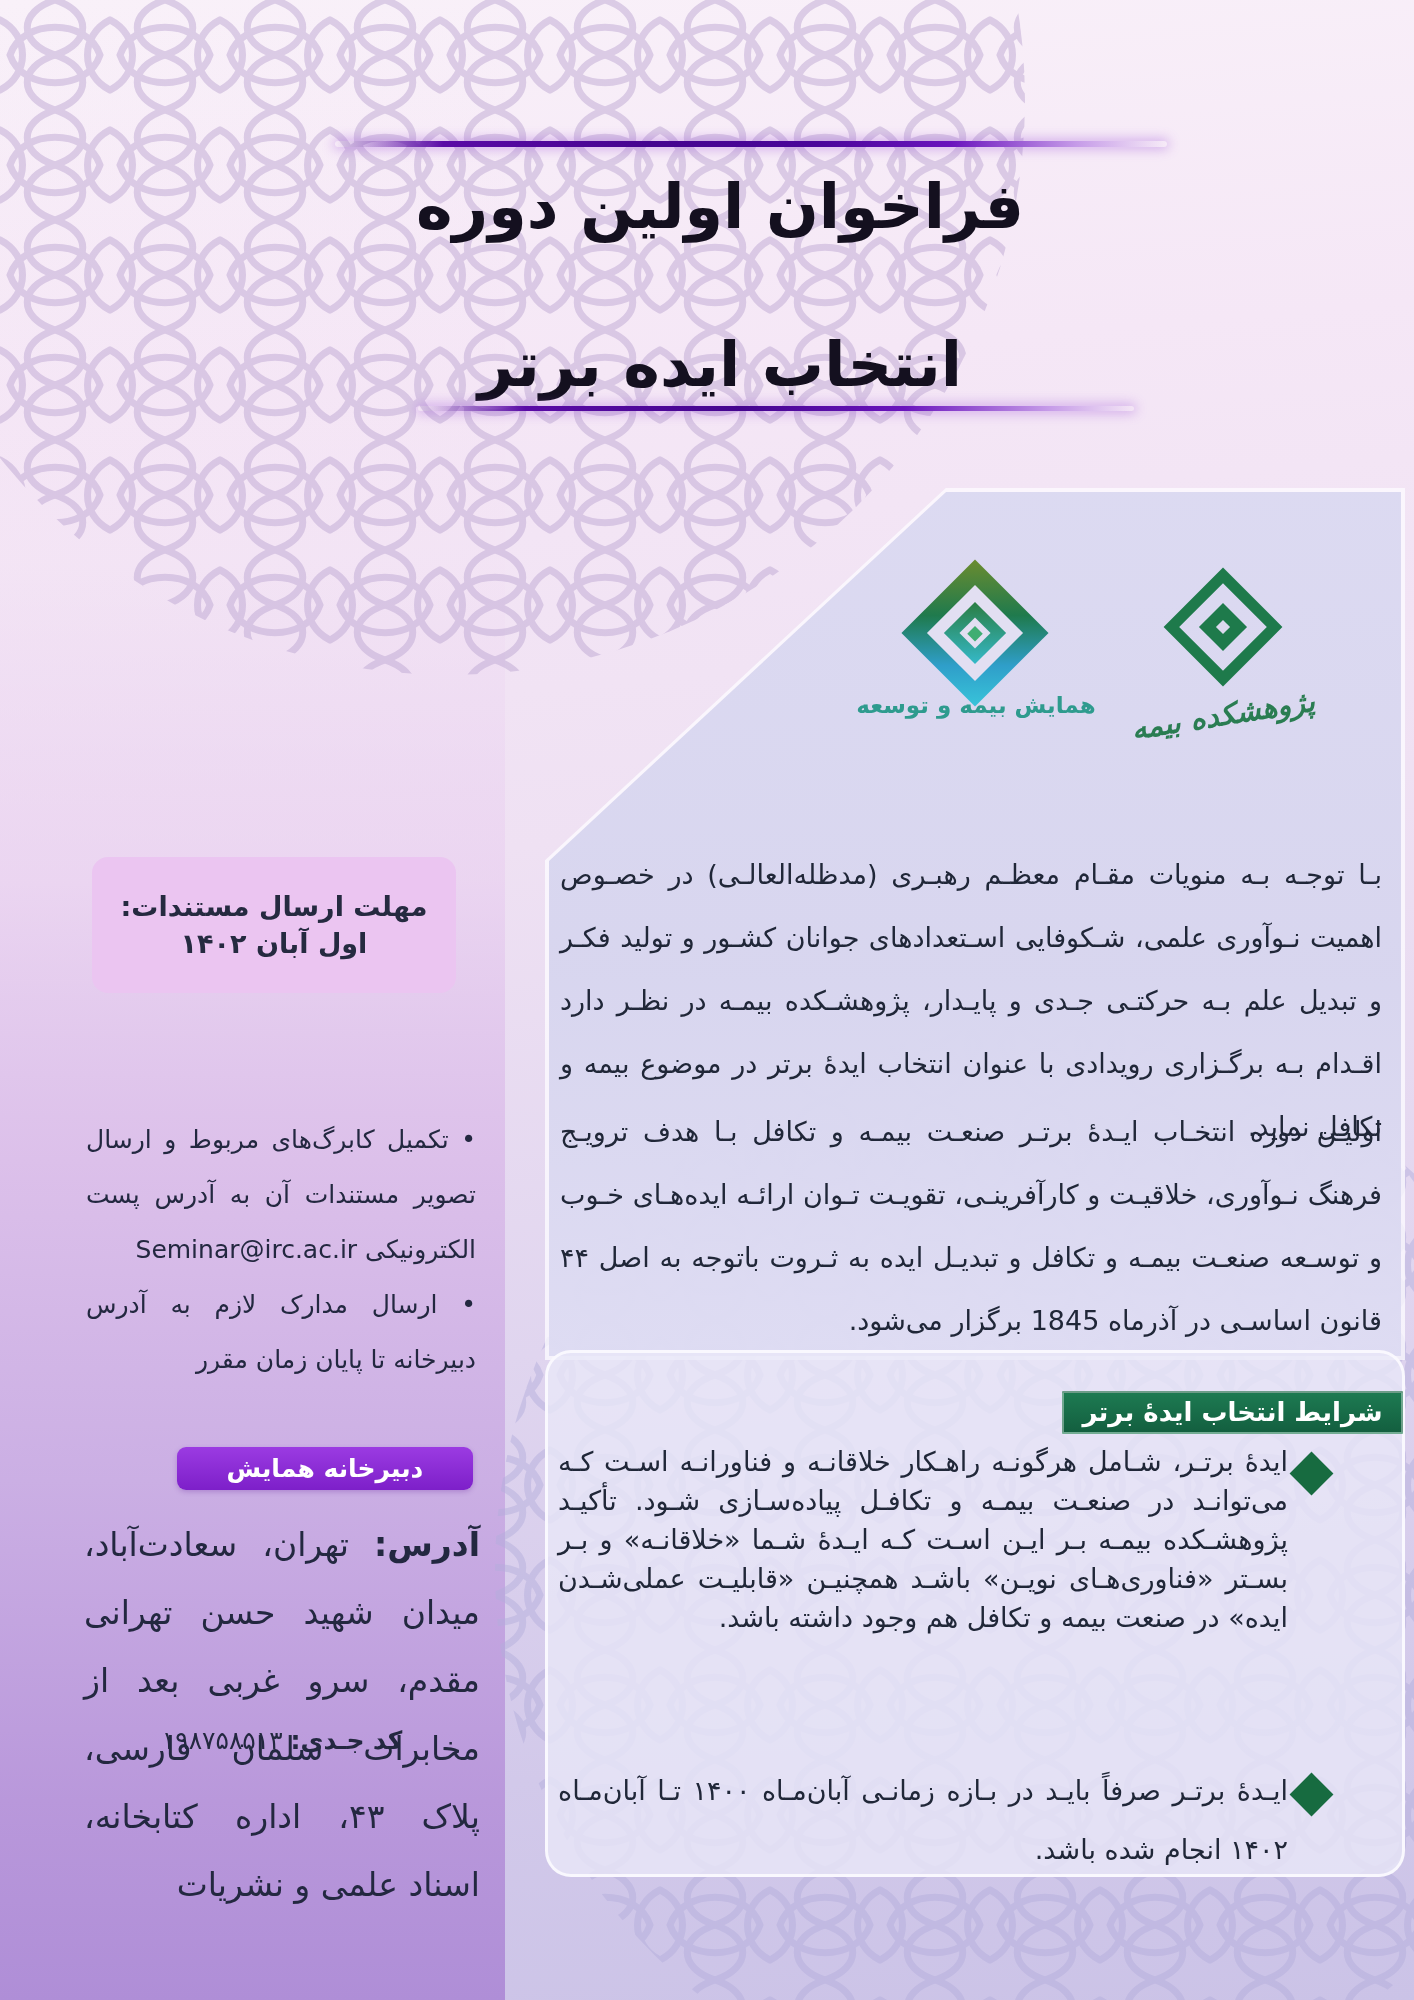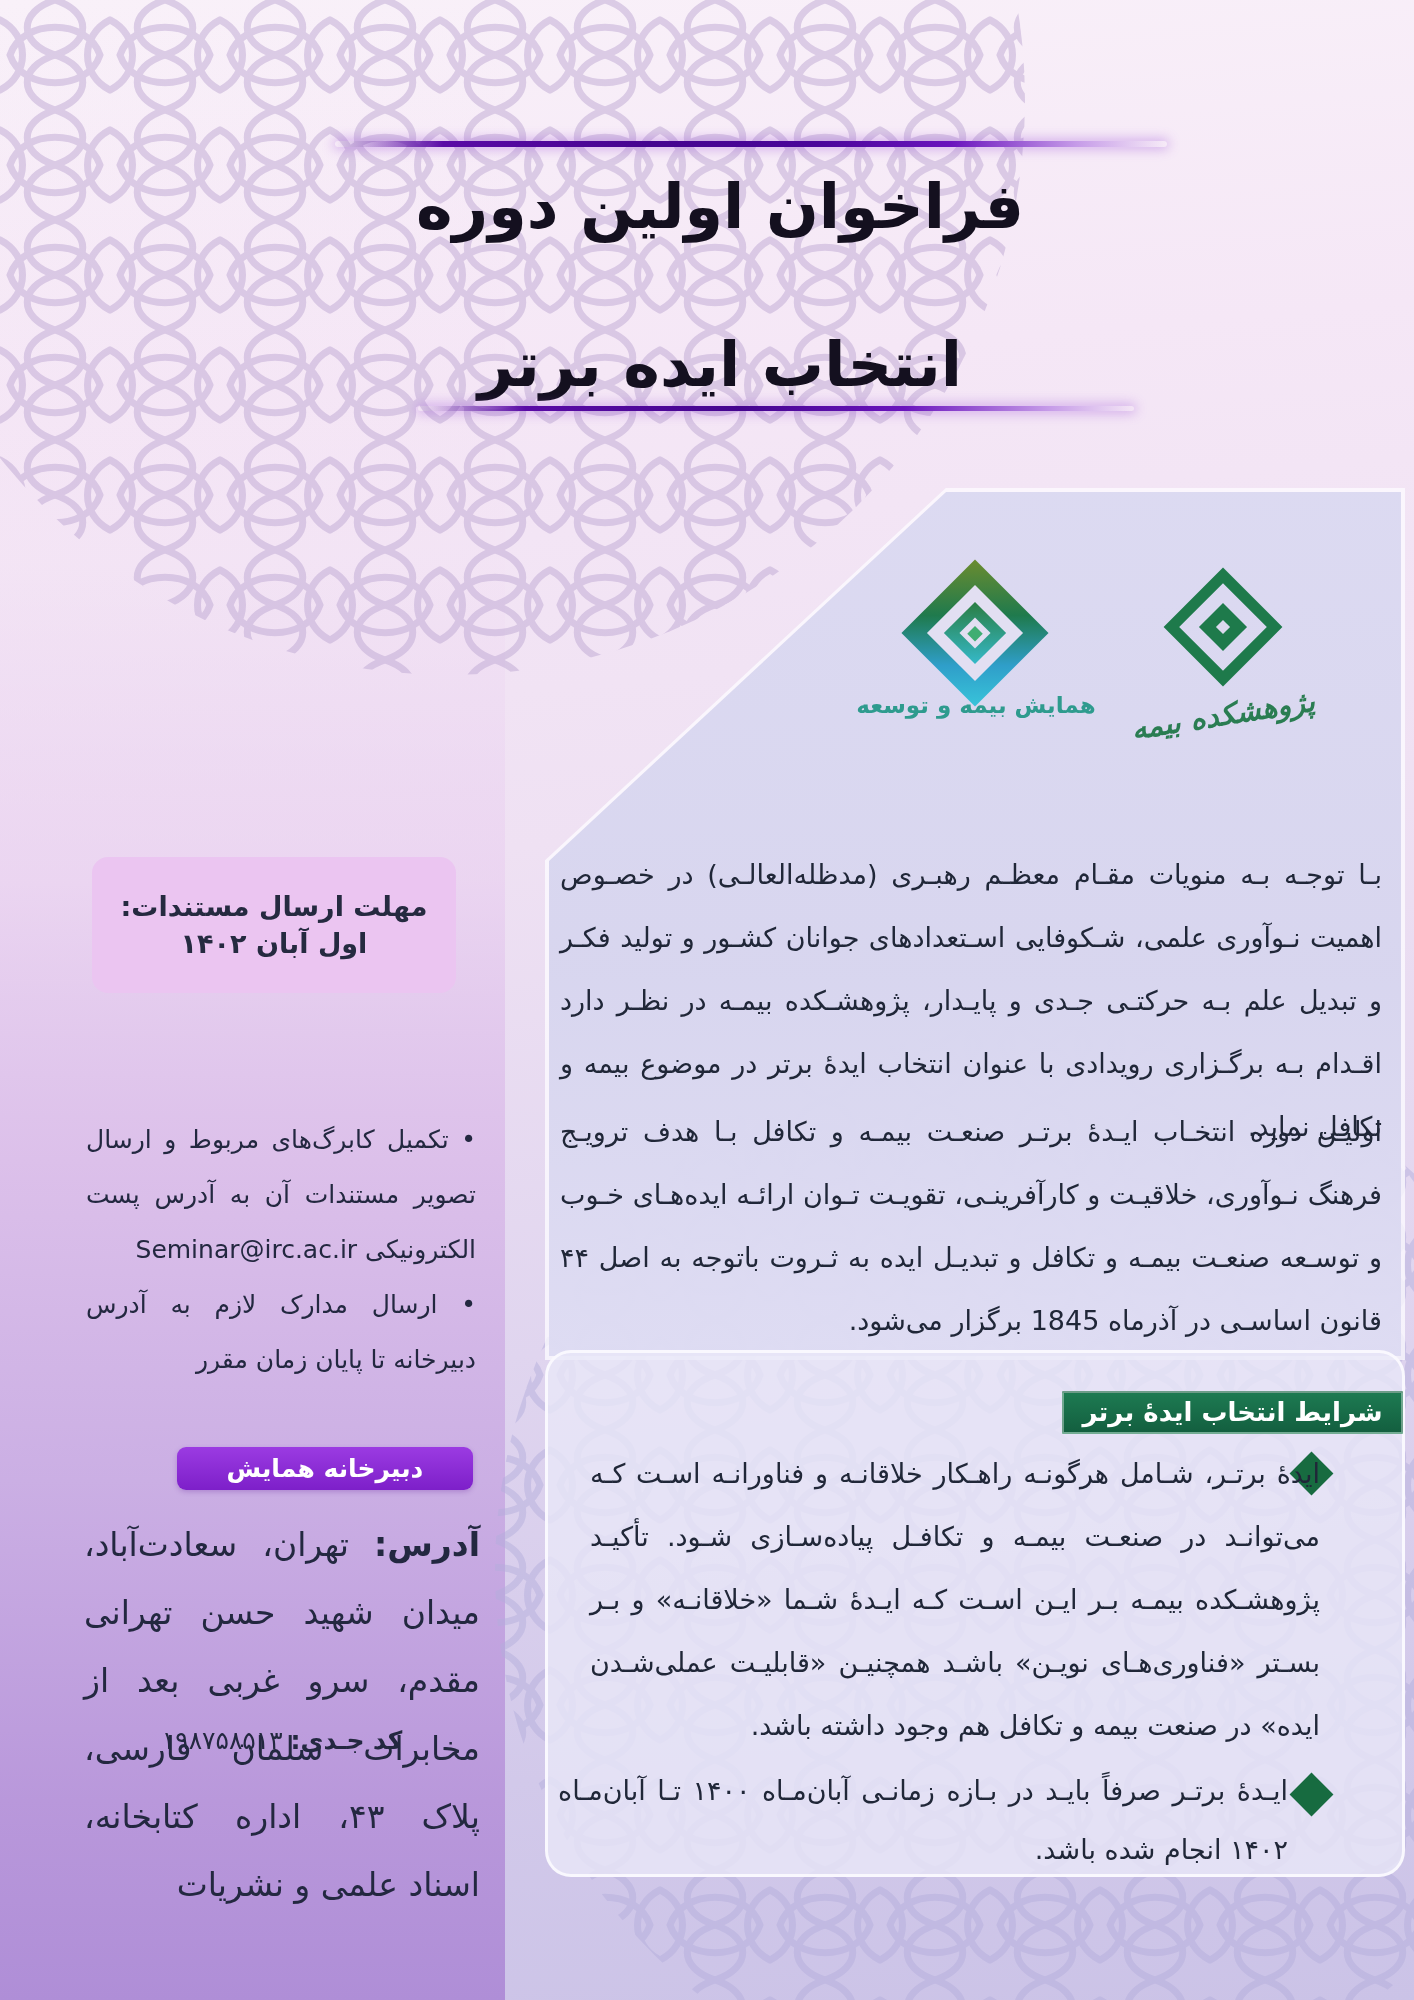--- a/index.html
+++ b/index.html
@@ -51,21 +51,21 @@
   #para1{top:843px;}
   #para2{top:1100px;}
   
   #cond-header{left:1062px;top:1391px;width:341px;height:43px;border-radius:1px;box-sizing:border-box;
     background:linear-gradient(180deg,#1d7a52,#135f3f);border:2px solid rgba(255,255,255,.38);
     color:#ffffff;font-size:26px;font-weight:bold;text-align:center;line-height:39px;}
   .bullet-diamond{width:31px;height:31px;background:#176b40;transform:rotate(45deg);}
   #b1-diamond{left:1296px;top:1458px;}
   #b2-diamond{left:1296px;top:1779px;}
   .bullet-text{left:558px;width:730px;font-size:27px;color:#202738;text-align:justify;}
-  #bullet1{top:1442px;line-height:63px;margin-left:32px;}
+  #bullet1{top:1442px;line-height:39px;}
   #bullet2{top:1761px;line-height:59px;}
   
   #deadline-box{left:92px;top:857px;width:364px;height:136px;border-radius:16px;background:#ebc5f1;
     color:#252a40;font-weight:bold;font-size:27px;text-align:center;display:flex;flex-direction:column;justify-content:center;gap:6px;}
   .side-header{border-radius:9px;background:linear-gradient(180deg,#9b3be2,#7d1fc9);color:#fff;
     font-weight:bold;font-size:25px;text-align:center;box-shadow:0 2px 5px rgba(90,20,150,.25);}
   #side-h1{left:177px;top:1054px;width:298px;height:42px;line-height:42px;}
   #side-h2{left:177px;top:1447px;width:296px;height:43px;line-height:43px;}
   #side-items{left:86px;top:1112px;width:390px;font-size:25px;line-height:55px;color:#232840;text-align:justify;}
   #side-address{left:84px;top:1511px;width:396px;font-size:33px;line-height:68px;color:#232840;text-align:justify;}

